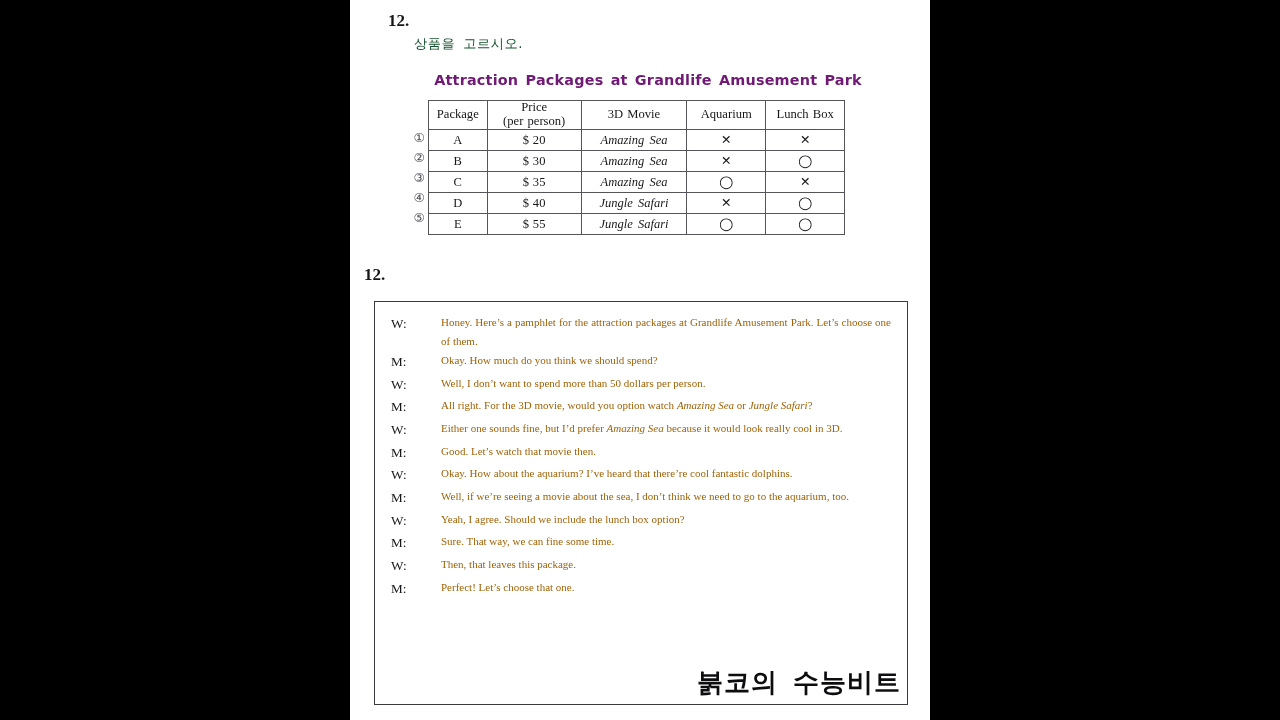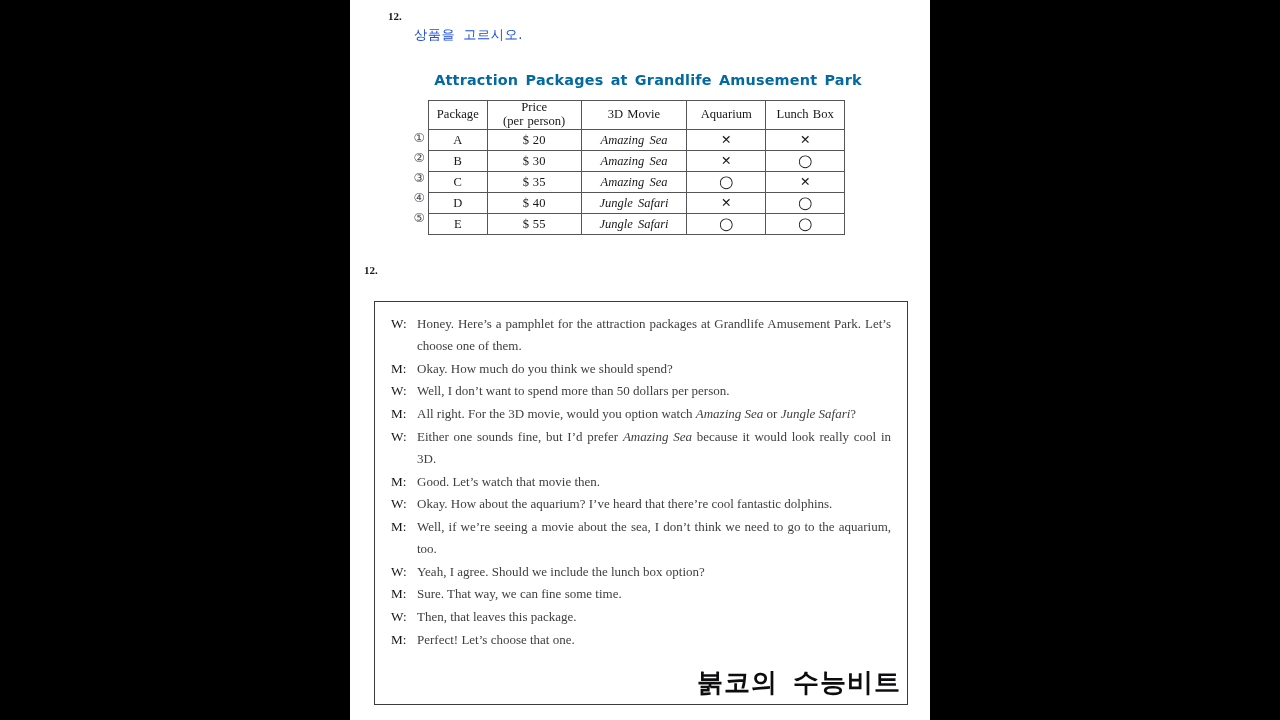--- a/index.html
+++ b/index.html
@@ -36,55 +36,55 @@
     top: 8px;
     width: 520px;
   }
   .q-line {
     display: flex;
     align-items: flex-start;
   }
   .q-number {
     font-family: "Liberation Serif", serif;
     font-weight: bold;
-    font-size: 11px;
+    font-size: 17px;
     color: #17171a;
     flex: 0 0 auto;
     padding-right: 7px;
     line-height: 1.55;
   }
   .q-text-ko {
     font-family: "DejaVu Sans", sans-serif;
     font-size: 13.2px;
     color: #26262a;
     line-height: 1.55;
     letter-spacing: 0.6px;
     word-spacing: 3px;
   }
   .q-text-ko-2 {
     font-family: "DejaVu Sans", sans-serif;
     font-size: 13.2px;
-    color: #1d4ed8;
+    color: #14532d;
     line-height: 1.55;
     letter-spacing: 0.6px;
     word-spacing: 3px;
     padding-left: 26px;
   }
 
   
   #table-title {
     position: absolute;
     left: 38px;
     top: 72px;
     width: 520px;
     text-align: center;
     font-family: "DejaVu Sans", sans-serif;
     font-weight: bold;
     font-size: 14.4px;
-    color: #0369a1;
+    color: #701a75;
     letter-spacing: 0.2px;
     word-spacing: 2px;
   }
   #table-wrap {
     position: absolute;
     left: 58px;
     top: 100px;
     width: 500px;
   }
   #choice-markers {
@@ -178,25 +178,26 @@
     flex: 0 0 auto;
     width: 26px;
     font-family: "Liberation Serif", serif;
     font-size: 13.2px;
     color: #17171a;
     line-height: 1.72;
   }
   .utt {
     flex: 1 1 auto;
     font-family: "Liberation Serif", serif;
-    font-size: 13px;
-    color: #404040;
+    font-size: 11px;
+    color: #a16207;
     line-height: 1.72;
     text-align: justify;
     text-justify: inter-word;
+    margin-left: 24px;
   }
   .utt.nojust { text-align: left; }
   .utt i { font-style: italic; }
   #watermark {
     position: absolute;
     right: 6px;
     bottom: 4px;
     font-family: "DejaVu Sans", sans-serif;
     font-weight: bold;
     font-size: 26px;

